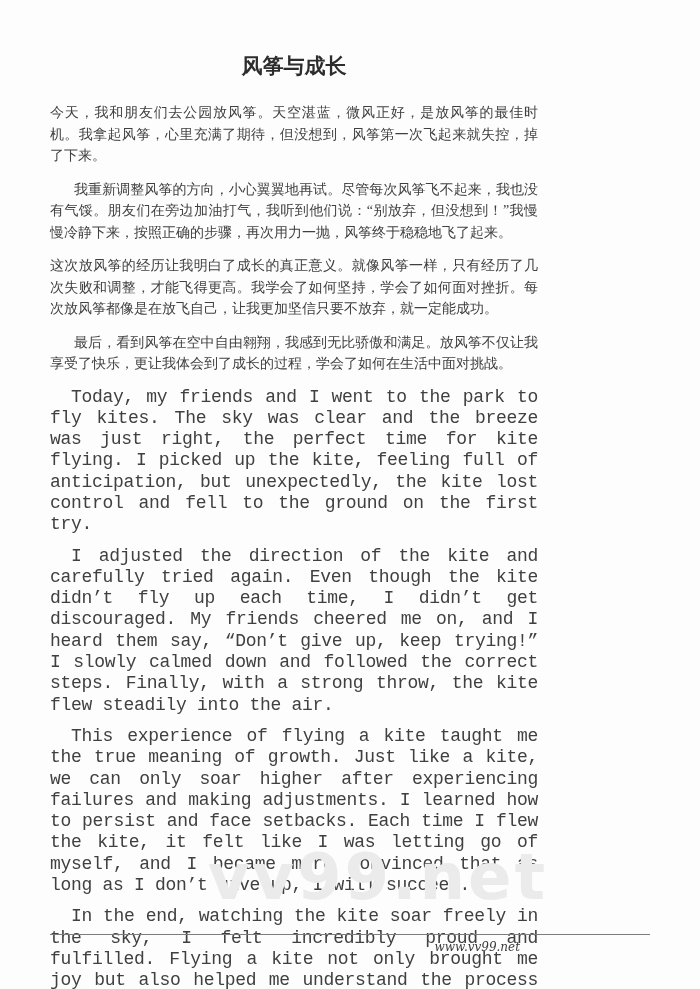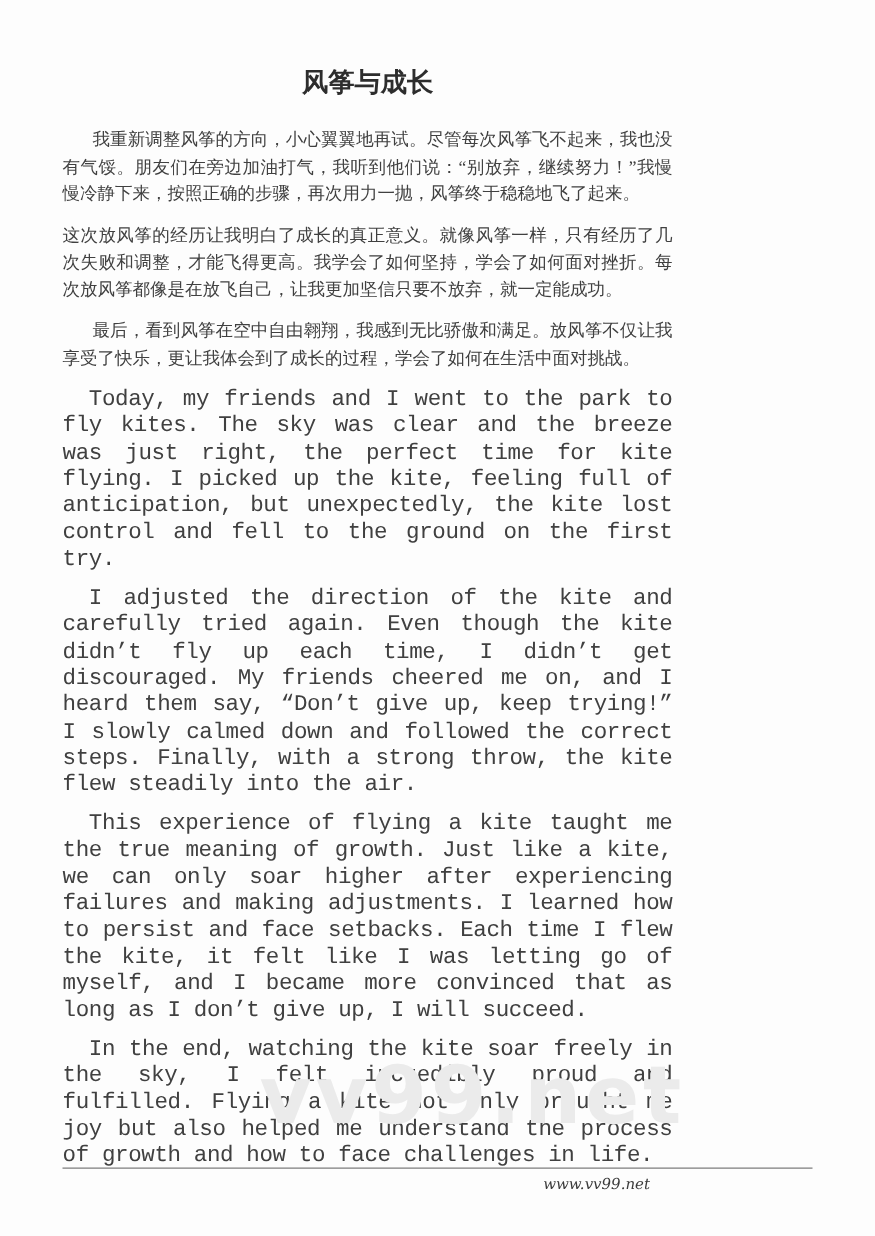--- a/index.html
+++ b/index.html
@@ -87,21 +87,22 @@
   }
 </style>
 </head>
 <body>
 
 <div class="page">
   <div class="content">
 
     <h1 class="cn-title">风筝与成长</h1>
 
-    <p class="cn-para indent">我重新调整风筝的方向，小心翼翼地再试。尽管每次风筝飞不起来，我也没有气馁。朋友们在旁边加油打气，我听到他们说：“别放弃，继续努力！”我慢慢冷静下来，按照正确的步骤，再次用力一抛，风筝终于稳稳地飞了起来。</p>
+    <p class="cn-para">今天，我和朋友们去公园放风筝。天空湛蓝，微风正好，是放风筝的最佳时机。我拿起风筝，心里充满了期待，但没想到，风筝第一次飞起来就失控，掉了下来。</p>
+    <p class="cn-para indent">我重新调整风筝的方向，小心翼翼地再试。尽管每次风筝飞不起来，我也没有气馁。朋友们在旁边加油打气，我听到他们说：“别放弃，但没想到！”我慢慢冷静下来，按照正确的步骤，再次用力一抛，风筝终于稳稳地飞了起来。</p>
     <p class="cn-para">这次放风筝的经历让我明白了成长的真正意义。就像风筝一样，只有经历了几次失败和调整，才能飞得更高。我学会了如何坚持，学会了如何面对挫折。每次放风筝都像是在放飞自己，让我更加坚信只要不放弃，就一定能成功。</p>
     <p class="cn-para indent">最后，看到风筝在空中自由翱翔，我感到无比骄傲和满足。放风筝不仅让我享受了快乐，更让我体会到了成长的过程，学会了如何在生活中面对挑战。</p>
 
 
     <p class="en-para">Today, my friends and I went to the park to fly kites. The sky was clear and the breeze was just right, the perfect time for kite flying. I picked up the kite, feeling full of anticipation, but unexpectedly, the kite lost control and fell to the ground on the first try.</p>
     <p class="en-para">I adjusted the direction of the kite and carefully tried again. Even though the kite didn’t fly up each time, I didn’t get discouraged. My friends cheered me on, and I heard them say, “Don’t give up, keep trying!” I slowly calmed down and followed the correct steps. Finally, with a strong throw, the kite flew steadily into the air.</p>
     <p class="en-para">This experience of flying a kite taught me the true meaning of growth. Just like a kite, we can only soar higher after experiencing failures and making adjustments. I learned how to persist and face setbacks. Each time I flew the kite, it felt like I was letting go of myself, and I became more convinced that as long as I don’t give up, I will succeed.</p>
     <p class="en-para">In the end, watching the kite soar freely in the sky, I felt incredibly proud and fulfilled. Flying a kite not only brought me joy but also helped me understand the process of growth and how to face challenges in life.</p>
 
   </div>

